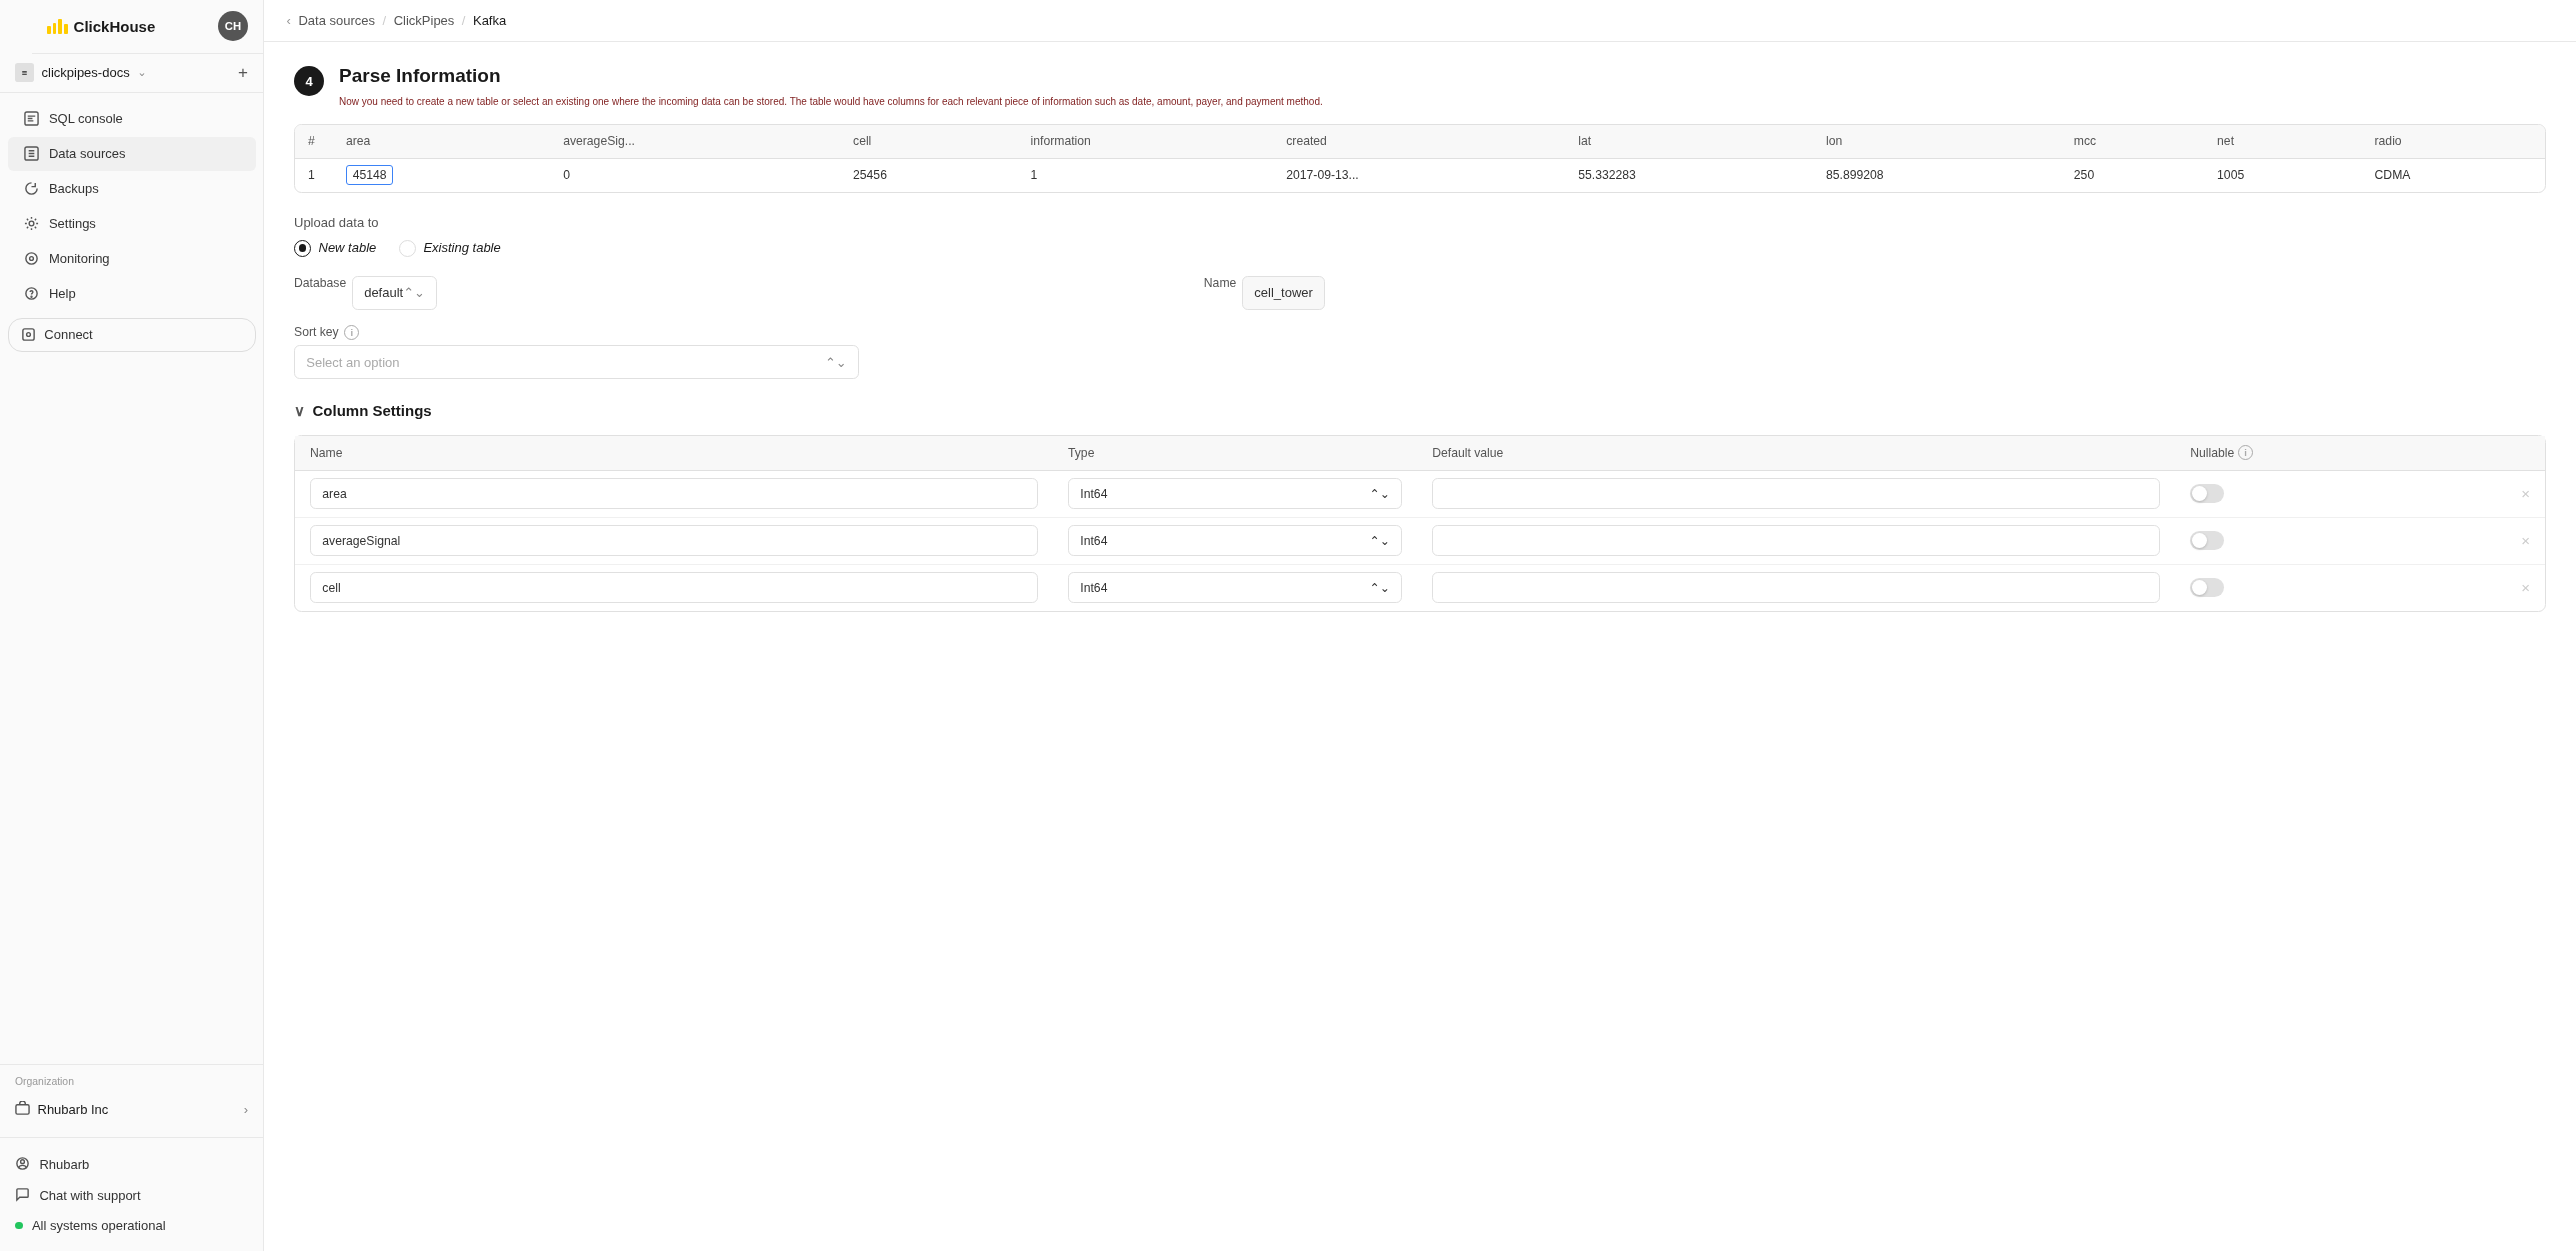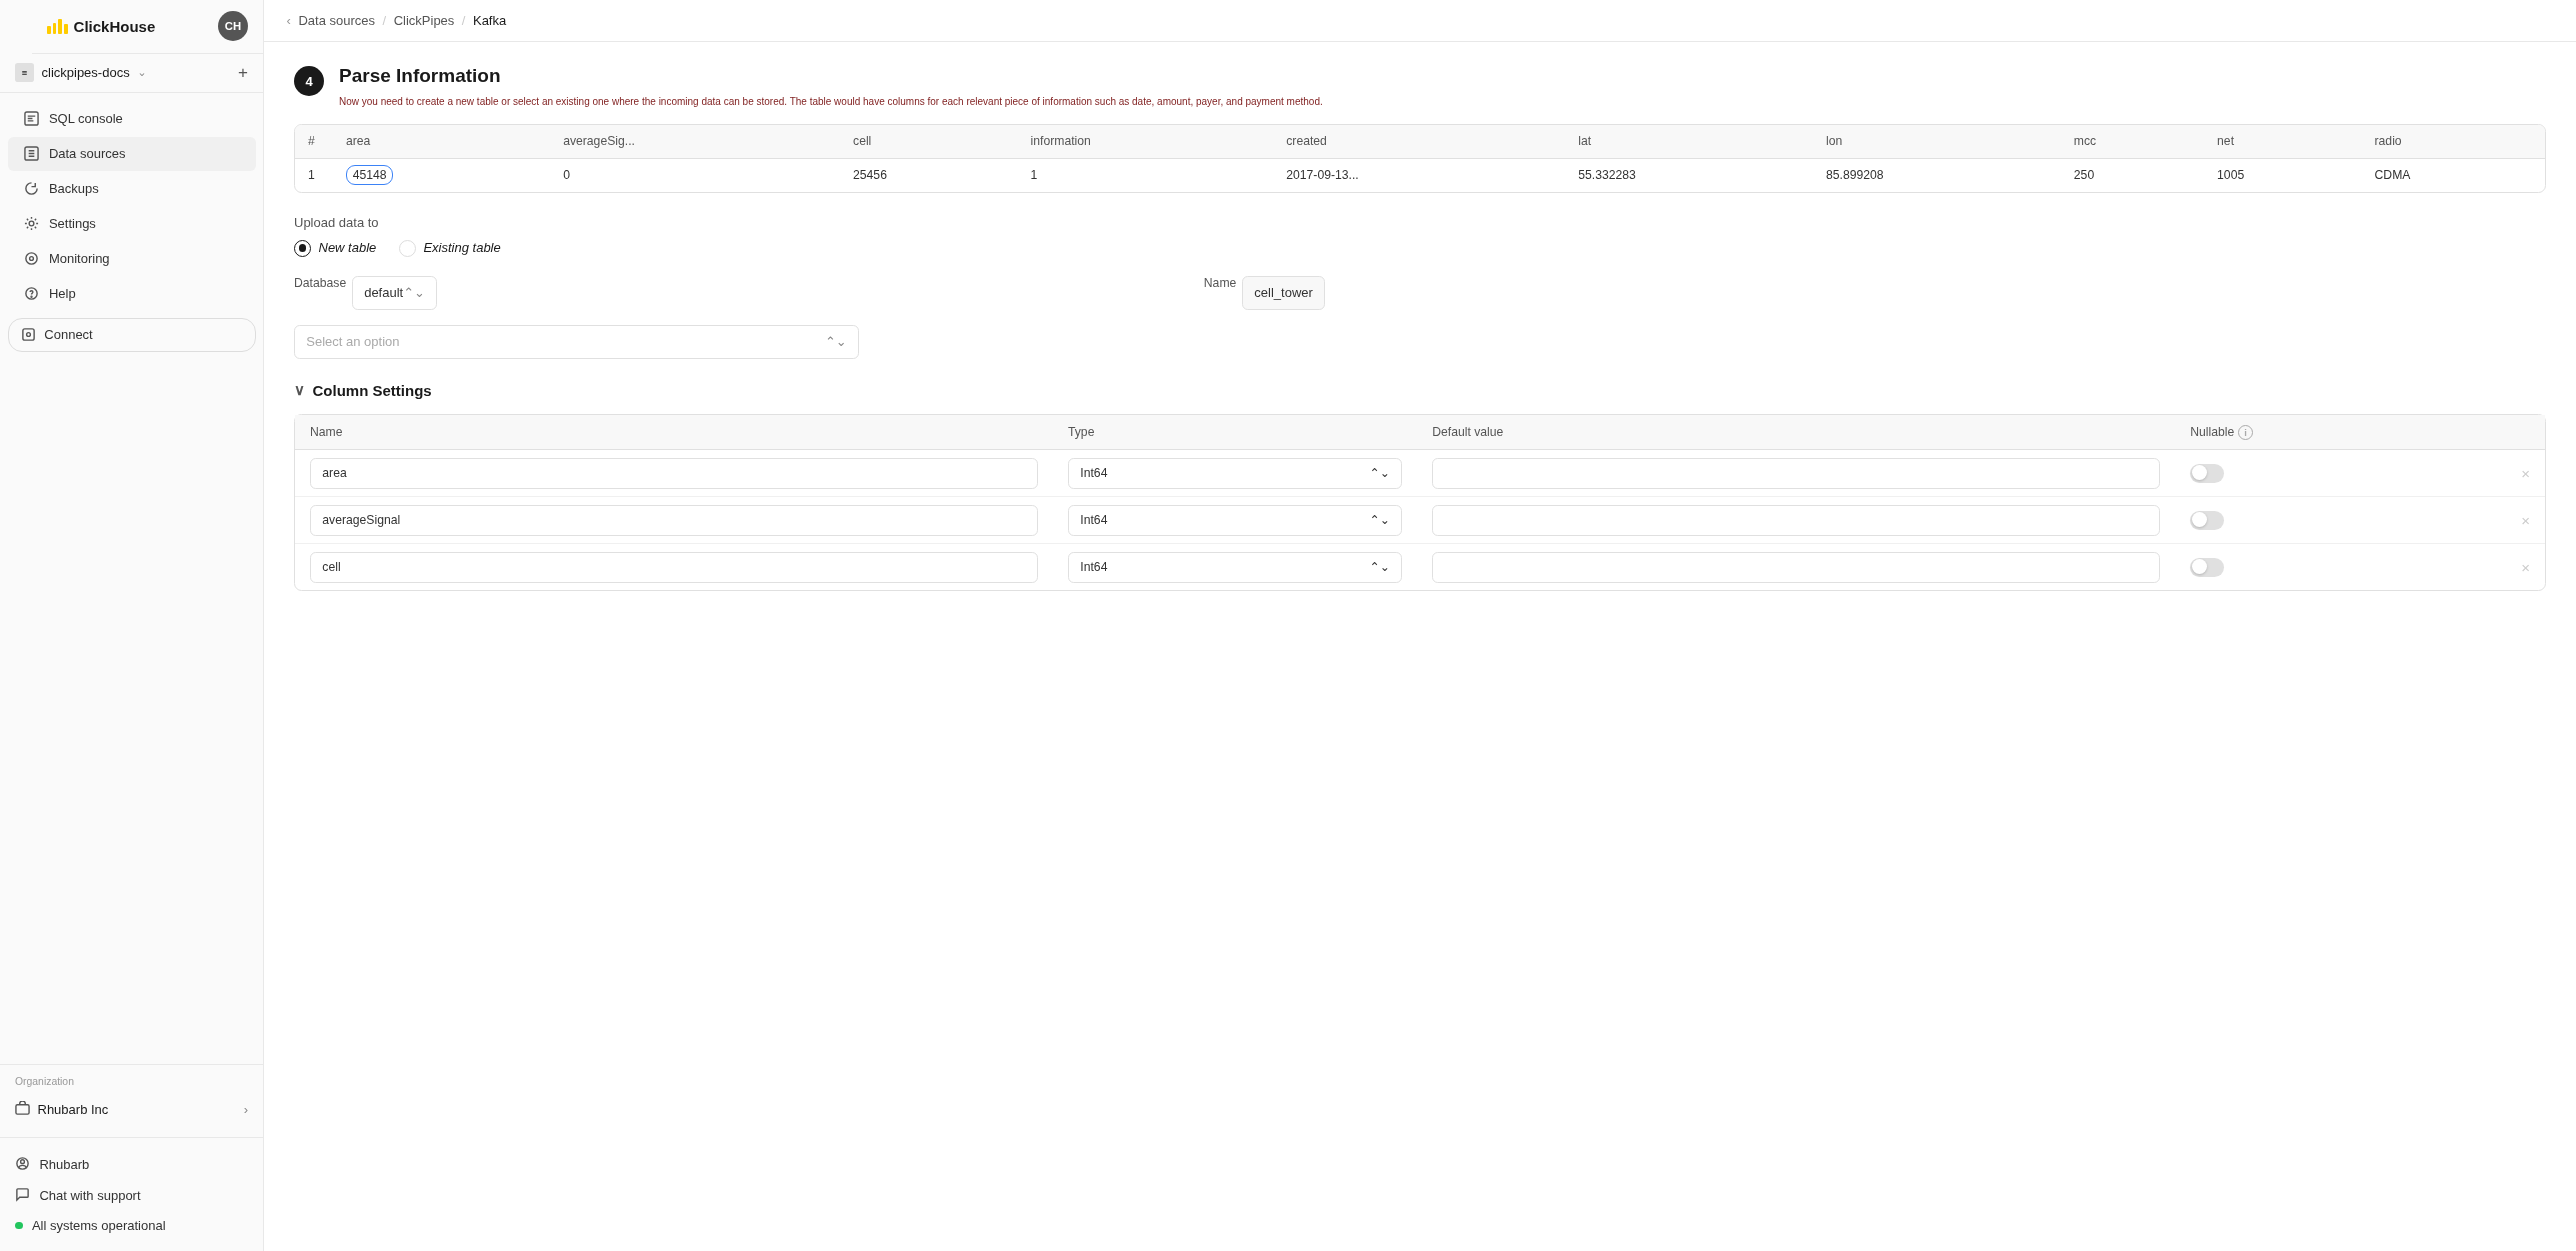--- a/index.html
+++ b/index.html
@@ -60,21 +60,21 @@
     .step-badge { width: 30px; height: 30px; border-radius: 50%; background: #1a1a1a; color: #fff; display: flex; align-items: center; justify-content: center; font-size: 13px; font-weight: 600; flex-shrink: 0; margin-top: 1.9px; }
     .step-title { font-size: 19px; font-weight: 600; margin-bottom: 7.5px; }
     .step-desc { font-size: 10px; color: #7f1d1d; line-height: 1.5; max-width: 1036px; }
 
     
     .data-table-wrapper { border: 0.9px solid #e0e0e0; border-radius: 7.5px; overflow: hidden; margin-bottom: 22.6px; }
     .data-table { width: 100%; border-collapse: collapse; font-size: 12.2px; }
     .data-table th { background: #f8f8f8; padding: 9.4px 13px; text-align: left; font-weight: 500; color: #555; border-bottom: 0.9px solid #e0e0e0; white-space: nowrap; }
     .data-table td { padding: 9.4px 13px; border-bottom: 0.9px solid #f0f0f0; color: #333; }
     .data-table tr:last-child td { border-bottom: none; }
-    .cell-edit { border: 1.9px solid #3b82f6; border-radius: 9px; padding: 1.9px 5.7px; background: #fff; }
+    .cell-edit { border: 1.9px solid #3b82f6; border-radius: 3px; padding: 1.9px 5.7px; background: #fff; }
     .th-num { color: #aaa; font-weight: 400; width: 38px; }
 
     
     .upload-label { font-size: 13px; color: #555; margin-bottom: 9.4px; }
     .radio-group { display: flex; align-items: center; gap: 22.6px; margin-bottom: 19px; }
     .radio-option { display: flex; align-items: flex-start; gap: 7.5px; cursor: pointer; font-size: 13px; font-style: italic; }
     .radio-circle { width: 17px; height: 17px; border-radius: 50%; border: 1.9px solid #ddd; display: flex; align-items: center; justify-content: center; flex-shrink: 0; }
     .radio-circle.selected { border-color: #1a1a1a; }
     .radio-circle.selected::after { content: ''; width: 7.5px; height: 7.5px; border-radius: 50%; background: #1a1a1a; }
 
@@ -327,20 +327,26 @@
           <span class="select-arrow">⌃⌄</span>
         </div>
       </div>
       <div class="form-group name-group">
         <div class="form-label">Name</div>
         <div class="form-input">cell_tower</div>
       </div>
     </div>
 
     <div class="sort-key-row">
+      <div class="sort-key-label">
+        <span>Sort key</span>
+        <div class="info-icon">
+          <span>i</span>
+        </div>
+      </div>
       <div class="form-select" style="max-width: 565px;">
         <span style="color:#aaa;">Select an option</span>
         <span class="select-arrow">⌃⌄</span>
       </div>
     </div>
 
     <div>
       <div class="section-header">
         <span class="chevron-icon">∨</span>
         <span>Column Settings</span>

